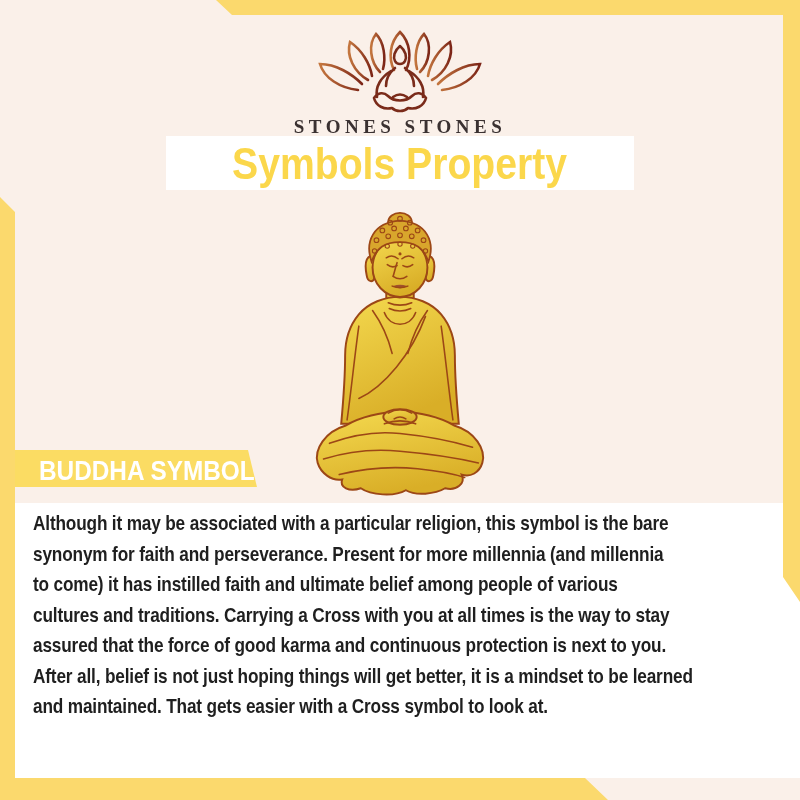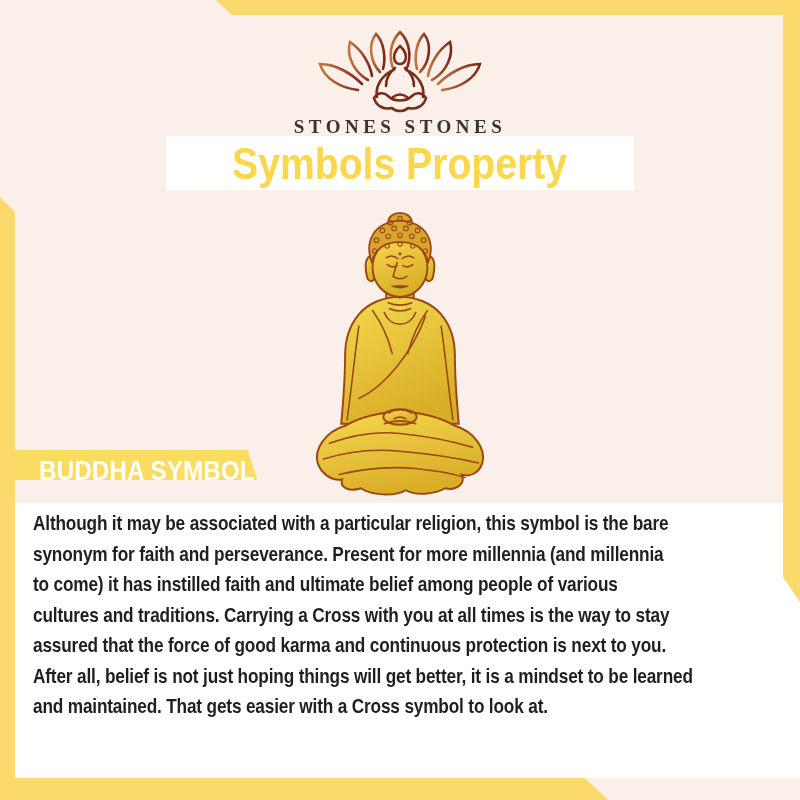--- a/index.html
+++ b/index.html
@@ -33,21 +33,21 @@
   }
   
   .buddha-svg{position:absolute;left:302px;top:207px;z-index:2;}
   .gold{fill:url(#goldGrad);stroke:var(--gold-outline,#9C4716);stroke-width:2;}
   .hair{fill:var(--gold-hair,#D9A62C);stroke:var(--gold-outline,#9C4716);stroke-width:1.8;}
   .detail{fill:none;stroke:var(--gold-outline,#9C4716);stroke-width:1.6;stroke-linecap:round;}
   .curl{fill:none;stroke:var(--gold-outline,#9C4716);stroke-width:1.1;}
   .lips{fill:var(--lip-color,#A0522D);stroke:none;}
   
   .ribbon{
-    position:absolute;left:15px;top:450px;width:242px;height:30px;z-index:7;
+    position:absolute;left:15px;top:450px;width:242px;height:37px;z-index:7;
     background:var(--ribbon-yellow,#FBDC63);
     clip-path:polygon(0 0,233px 0,242px 100%,0 100%);
   }
   .ribbon-label{
     display:inline-block;margin-left:24px;line-height:41px;font-size:28px;
     font-weight:bold;color:#FFFFFF;white-space:nowrap;
     transform:scaleX(.87);transform-origin:0 50%;
   }
   
   .content{

